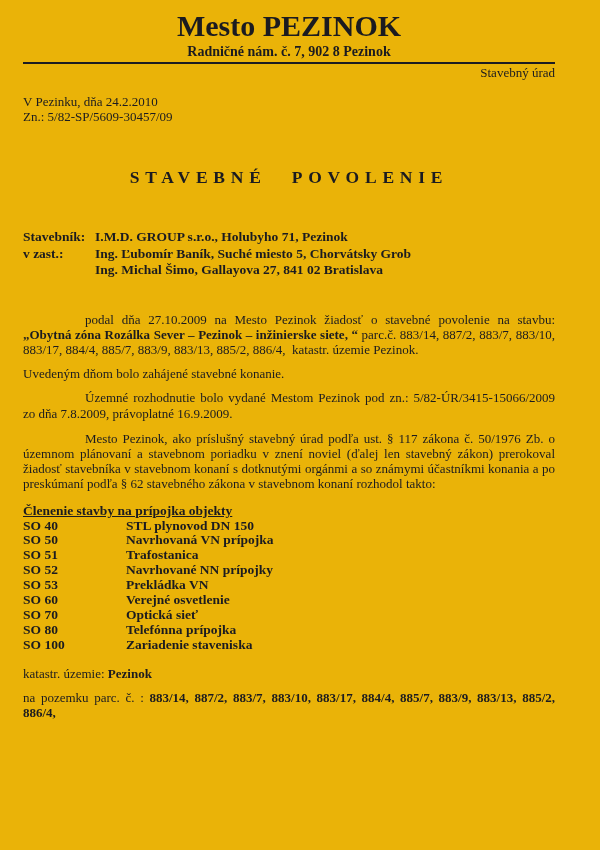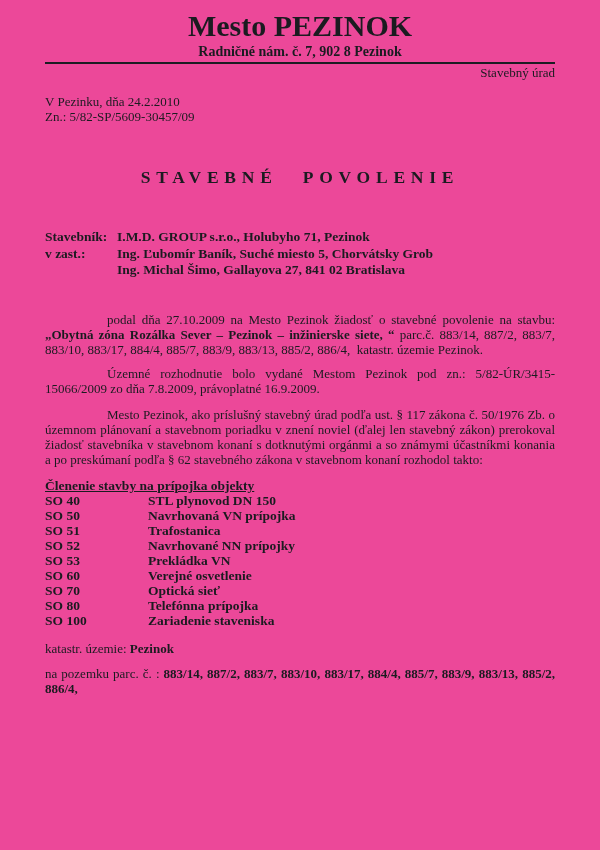--- a/index.html
+++ b/index.html
@@ -1,21 +1,21 @@
 <!DOCTYPE html>
 <html lang="sk"><head>
 <meta charset="utf-8">
 <style>
   html, body { margin: 0; padding: 0; background: #ffffff; }
   .page {
     width: 600px;
     height: 850px;
     box-sizing: border-box;
-    padding: 6px 45px 0 45px;
-    background: #ec4899;
+    padding: 6px 45px 0 23px;
+    background: #eab308;
     font-family: "Liberation Serif", "DejaVu Serif", serif;
     color: #1b1b20;
     overflow: hidden;
   }
 
   
   .header-city {
     text-align: center;
     font-weight: 700;
     font-size: 30px;
@@ -131,20 +131,21 @@
       <span>Ing. Ľubomír Baník, Suché miesto 5, Chorvátsky Grob</span>
     </div>
     <div class="builder-row">
       <span class="builder-label"></span>
       <span>Ing. Michal Šimo, Gallayova 27, 841 02 Bratislava</span>
     </div>
   </div>
 
   <p class="para para-indent mt-app"><span>podal dňa 27.10.2009 na Mesto Pezinok žiadosť o stavebné povolenie na stavbu: </span><span class="b">„Obytná zóna Rozálka Sever – Pezinok – inžinierske siete, “</span><span> parc.č. 883/14, 887/2, 883/7, 883/10, 883/17, 884/4, 885/7, 883/9, 883/13, 885/2, 886/4,&nbsp; katastr. územie Pezinok.</span></p>
 
+  <p class="para left mt-sm">Uvedeným dňom bolo zahájené stavebné konanie.</p>
 
   <p class="para para-indent mt-sm">Územné rozhodnutie bolo vydané Mestom Pezinok pod zn.: 5/82-ÚR/3415-15066/2009 zo dňa 7.8.2009, právoplatné 16.9.2009.</p>
 
   <p class="para para-indent mt-md">Mesto Pezinok, ako príslušný stavebný úrad podľa ust. § 117 zákona č. 50/1976 Zb. o územnom plánovaní a stavebnom poriadku v znení noviel (ďalej len stavebný zákon) prerokoval žiadosť stavebníka v stavebnom konaní s dotknutými orgánmi a so známymi účastníkmi konania a po preskúmaní podľa § 62 stavebného zákona v stavebnom konaní rozhodol takto:</p>
 
 
   <div class="objects-heading">Členenie stavby na prípojka objekty</div>
   <div class="so-table">
     <div class="so-row">
       <span class="so-code">SO 40</span>

